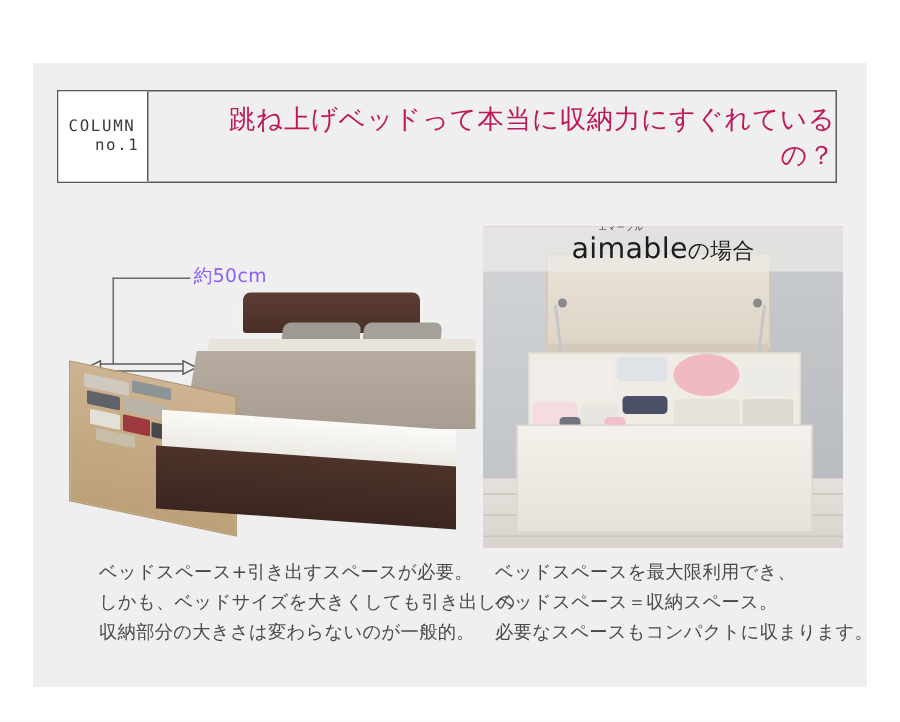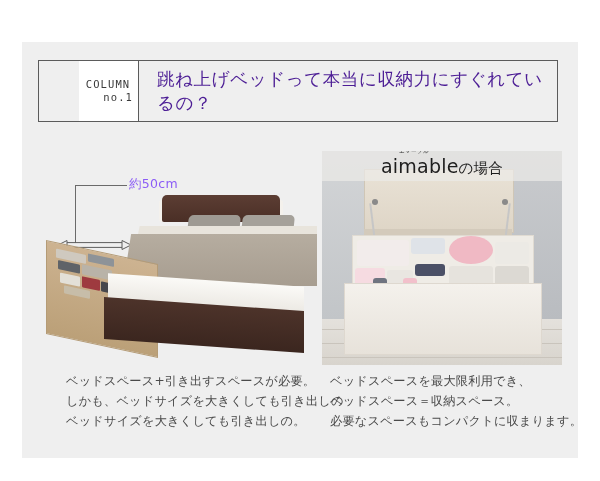--- a/index.html
+++ b/index.html
@@ -16,21 +16,21 @@
     position:absolute;left:22px;top:42px;width:556px;height:416px;
     background:#efefef;
   }
 
   
   .header{
     position:absolute;left:38px;top:60px;width:520px;height:62px;
     border:1.5px solid #5b5b5b;
     background:#efefef;
     box-sizing:border-box;
-    display:flex;align-items:stretch;padding-left:40px;
+    display:flex;align-items:stretch;
   }
   .badge{
     width:60px;flex:0 0 60px;
     background:#ffffff;
     border-right:1.5px solid #5b5b5b;
     box-sizing:border-box;
     display:flex;flex-direction:column;justify-content:center;
     padding:0 5px 0 4px;
   }
   .badge-top{
@@ -39,22 +39,23 @@
     font-family:"DejaVu Sans Mono","Liberation Mono",monospace;
   }
   .badge-bot{
     font-size:10.5px;letter-spacing:1.1px;color:#3a3a3a;
     text-align:right;line-height:1.25;
     font-family:"DejaVu Sans Mono","Liberation Mono",monospace;
   }
   .header-title{
     flex:1;display:flex;align-items:center;
     padding-left:18px;
-    font-size:17.5px;color:#4c1d95;letter-spacing:0.6px;
-    font-family:"DejaVu Sans","Liberation Sans",sans-serif;
+    font-size:17.5px;color:#be185d;letter-spacing:0.6px;
+    font-family:"DejaVu Sans","Liberation Sans",sans-serif;
+    text-align:right;
   }
 
   
   .col-left{position:absolute;left:42px;top:150px;width:270px;}
 
   .cap-head{
     font-size:13px;color:#4f4f4f;text-align:center;
     letter-spacing:0.4px;margin:0 0 6px 0;
     font-family:"DejaVu Sans","Liberation Sans",sans-serif;
   }
@@ -234,21 +235,21 @@
       <div class="di" style="left:47px;top:25px;width:16px;height:10px;background:#47474c;"></div>
       <div class="di" style="left:10px;top:37px;width:26px;height:8px;background:#c7bda9;"></div>
     </div>
     <div class="mattress"></div>
     <div class="base"></div>
   </div>
 
   <div class="cap-left">
     <div class="cap-line">ベッドスペース+引き出すスペースが必要。</div>
     <div class="cap-line">しかも、ベッドサイズを大きくしても引き出しの</div>
-    <div class="cap-line">ベッドサイズを大きくしても引き出しの。</div>
+    <div class="cap-line">収納部分の大きさは変わらないのが一般的。</div>
   </div>
 
   <div class="photo">
     <div class="ph-wall"></div>
     <div class="ph-wall-l"></div>
     <div class="ph-floor">
       <div class="ph-floor-line" style="top:10px;"></div>
       <div class="ph-floor-line" style="top:24px;"></div>
       <div class="ph-floor-line" style="top:38px;"></div>
     </div>

